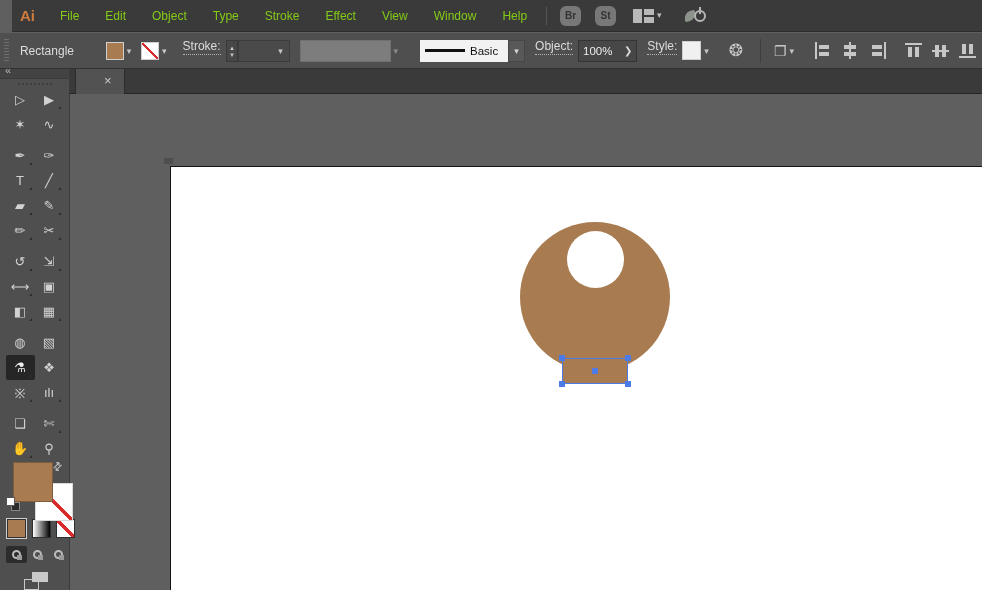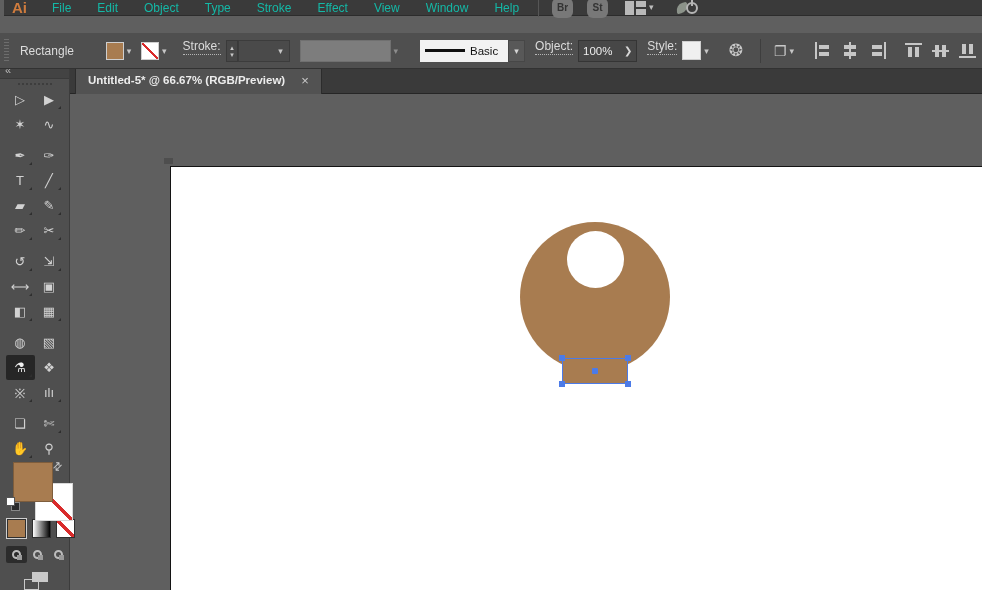--- a/index.html
+++ b/index.html
@@ -1,25 +1,25 @@
 <!DOCTYPE html>
 <html><head>
 <meta charset="utf-8">
 <style>
   * { margin:0; padding:0; box-sizing:border-box; }
   html,body { width:982px; height:590px; overflow:hidden; }
   body { font-family:"Liberation Sans", sans-serif; background:#5f5f5f; }
   .screen { position:relative; width:982px; height:590px; overflow:hidden; }
 
   
-  .menubar { position:absolute; top:0; left:4px; right:0; height:16px; background:#3a3a3a;
+  .menubar { position:absolute; top:0; left:12px; right:0; height:32px; background:#3a3a3a;
              border-bottom:1px solid #2c2c2c; display:flex; align-items:center; z-index:9; }
   .logo { color:#cf7c3e; font-weight:bold; font-size:15px; padding:0 12px 0 8px; }
   .menu-items { display:flex; height:28px; align-items:center; }
-  .menu-item { color:#14b8a6; font-size:12px; padding:0 13px; line-height:28px; cursor:default; }
+  .menu-item { color:#84cc16; font-size:12px; padding:0 13px; line-height:28px; cursor:default; }
   .mb-sep { width:1px; height:18px; background:#565656; margin:0 6px; }
   .app-sq { width:21px; height:20px; background:#787878; color:#333; border-radius:6px;
             font-size:10px; font-weight:bold; display:flex; align-items:center; justify-content:center;
             margin:0 7px; }
   .ws-icon { width:21px; height:14px; position:relative; margin:0 3px 0 10px; }
   .ws-icon i { position:absolute; background:#b9b9b9; }
   .ws-icon i:nth-child(1){ left:0; top:0; width:9px; height:14px; }
   .ws-icon i:nth-child(2){ left:11px; top:0; width:10px; height:6px; }
   .ws-icon i:nth-child(3){ left:11px; top:8px; width:10px; height:6px; }
   .chev { color:#bdbdbd; font-size:9px; line-height:1; }
@@ -281,21 +281,20 @@
         </div>
       <span class="screen-mode">
         <span class="back"></span>
           <span class="front"></span>
       </span>
     </div>
   </div>
 
   <div class="tabbar">
     <div class="tab">
-      <span>Untitled-5* @ 66.67% (RGB/Preview)</span>
       <span class="tab-close">×</span>
     </div>
   </div>
 
   <div class="canvas">
     <span class="ab-mark"></span>
     <div class="artboard"></div>
     <div class="shape" id="shape-circle" style="left: 450px; top: 128px; width: 150px; height: 150px; border-radius: 50%; background: rgb(168, 124, 80);"></div>
     <div class="shape" id="shape-hole" style="left: 497px; top: 137px; width: 57px; height: 57px; border-radius: 50%; background: rgb(255, 255, 255);"></div>
     <div class="shape" id="shape-rect" style="left: 492px; top: 264px; width: 66px; height: 26px; background: rgb(168, 124, 80); border: 1px solid rgb(76, 123, 232);"></div>

